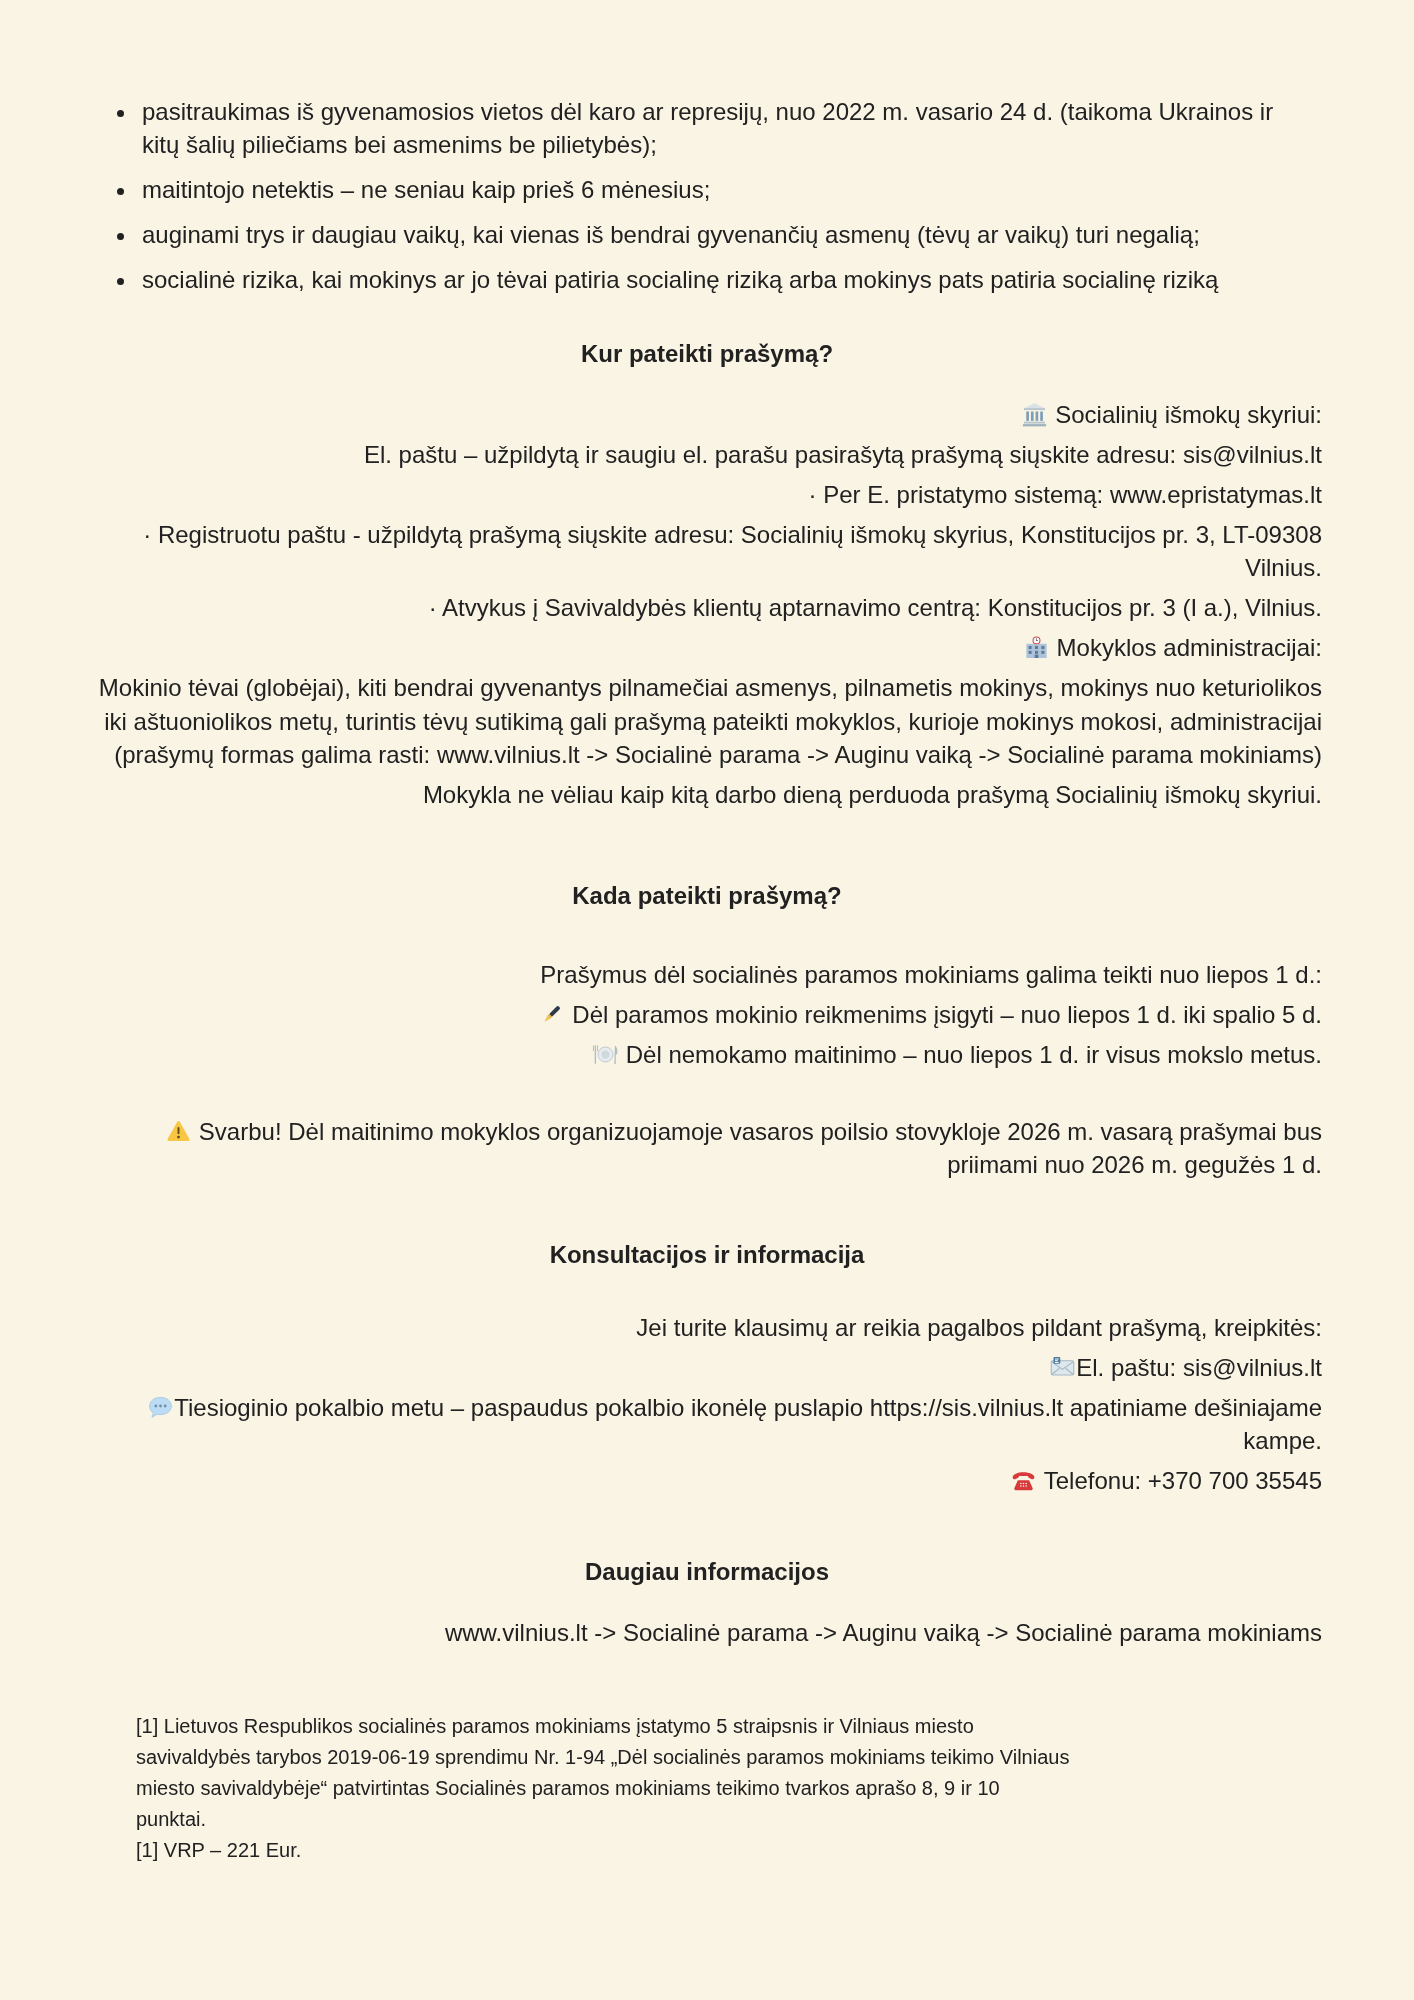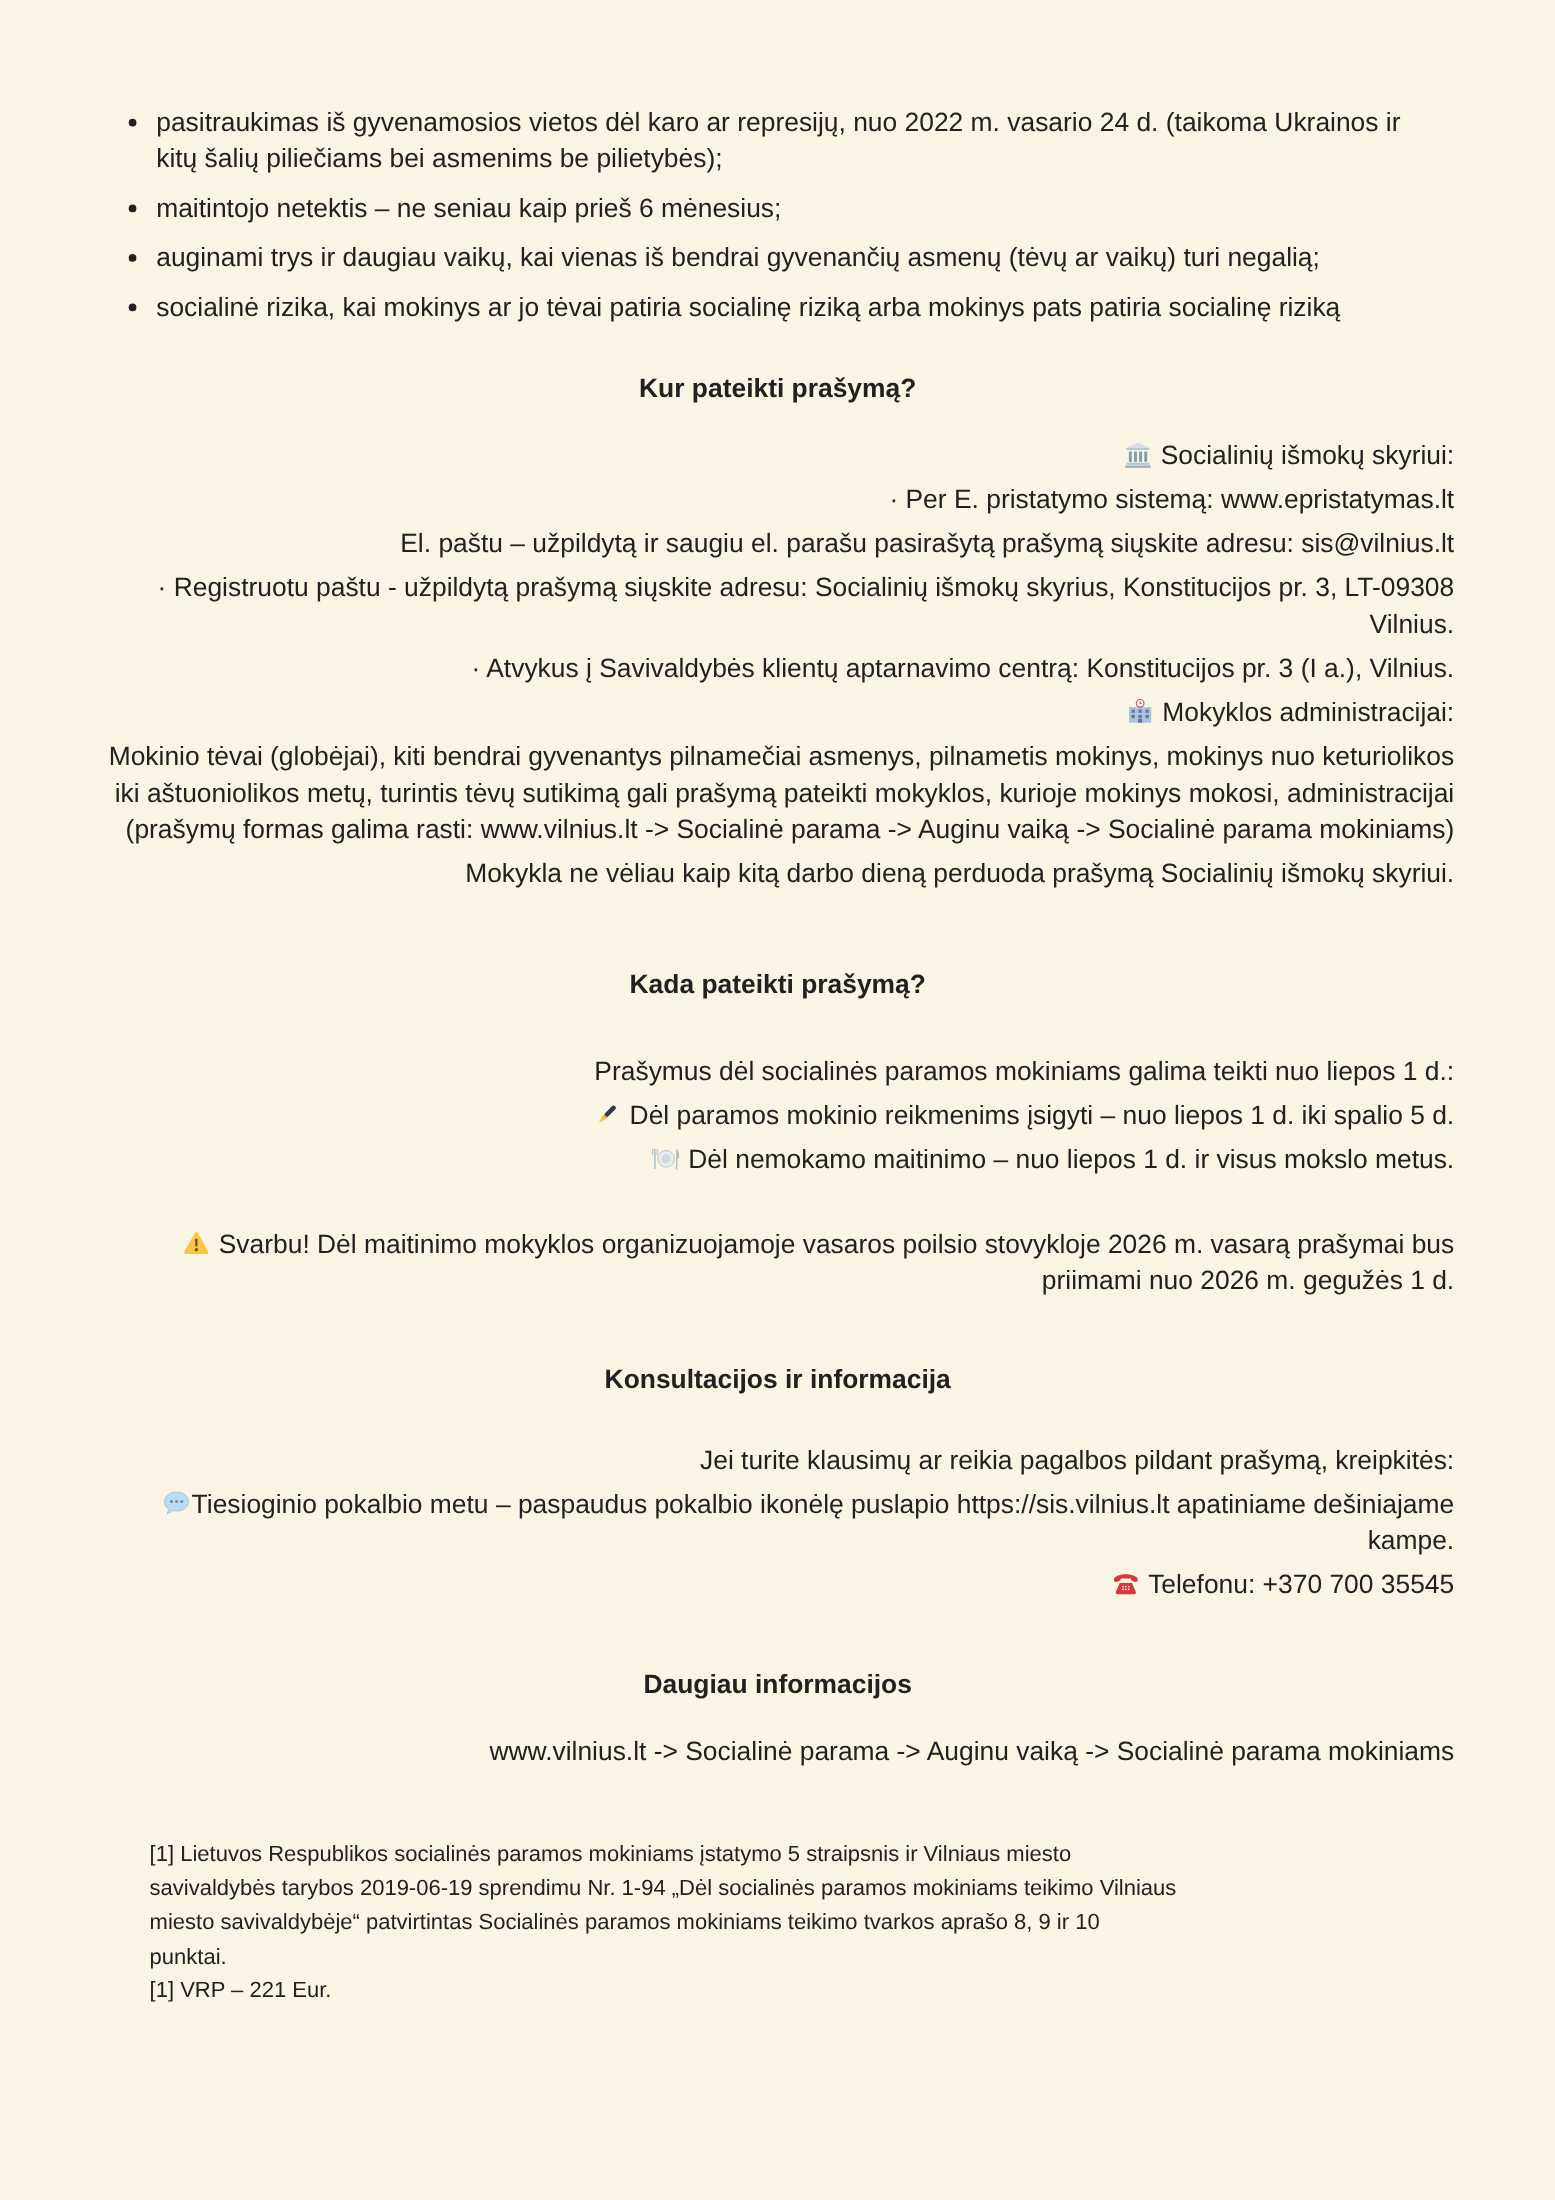--- a/index.html
+++ b/index.html
@@ -46,22 +46,22 @@
         <polygon points="18,3 32,9.5 4,9.5" fill="#d9e1e6"></polygon>
         <rect x="4" y="9.5" width="28" height="2.6" fill="#b7c6ce"></rect>
         <rect x="7" y="14" width="3.6" height="12.5" fill="#7f9fb5"></rect>
         <rect x="13.2" y="14" width="3.6" height="12.5" fill="#7f9fb5"></rect>
         <rect x="19.4" y="14" width="3.6" height="12.5" fill="#7f9fb5"></rect>
         <rect x="25.6" y="14" width="3.6" height="12.5" fill="#7f9fb5"></rect>
         <rect x="4" y="27.5" width="28" height="2.6" fill="#b7c6ce"></rect>
         <rect x="2.5" y="30.8" width="31" height="3" fill="#9fb3bf"></rect>
       </svg></span><span>Socialinių išmokų skyriui:</span>
     </p>
+    <p>El. paštu – užpildytą ir saugiu el. parašu pasirašytą prašymą siųskite adresu: sis@vilnius.lt</p>
     <p>· Per E. pristatymo sistemą: www.epristatymas.lt</p>
-    <p>El. paštu – užpildytą ir saugiu el. parašu pasirašytą prašymą siųskite adresu: sis@vilnius.lt</p>
     <p>· Registruotu paštu - užpildytą prašymą siųskite adresu: Socialinių išmokų skyrius, Konstitucijos pr. 3, LT-09308 Vilnius.</p>
     <p>· Atvykus į Savivaldybės klientų aptarnavimo centrą: Konstitucijos pr. 3 (I a.), Vilnius.</p>
   </div>
 
   <div class="block center maxw" style="margin:0 auto;">
     <p class="title-line">
       <span class="icon sp"><svg viewBox="0 0 36 36">
         <rect x="4.5" y="13" width="27" height="19" fill="#aec3d8"></rect>
         <rect x="12.5" y="7.5" width="11" height="6" fill="#e3ebf1"></rect>
         <circle cx="18" cy="8.5" r="4.6" fill="#ffffff" stroke="#c94f4f" stroke-width="1.4"></circle>
@@ -116,20 +116,31 @@
       <circle cx="18" cy="25.4" r="1.9" fill="#66491d"></circle>
     </svg></span><span>Svarbu! Dėl maitinimo mokyklos organizuojamoje vasaros poilsio stovykloje 2026 m. vasarą prašymai bus priimami nuo 2026 m. gegužės 1 d.</span>
   </p>
 
   <div class="center heading" style="margin-top:56px;">Konsultacijos ir informacija</div>
 
   <div class="block center maxw" style="margin:40px auto 14px;">
     <p>Jei turite klausimų ar reikia pagalbos pildant prašymą, kreipkitės:</p>
     <p>
       <span class="icon"><svg viewBox="0 0 36 36">
+        <rect x="3" y="9" width="30" height="19" rx="2" fill="#dde8ee" stroke="#a6b7c2" stroke-width="1.4"></rect>
+        <path d="M4 10.5 18 20.5 32 10.5" fill="none" stroke="#a6b7c2" stroke-width="1.6"></path>
+        <path d="M4 27 14 19 M32 27 22 19" stroke="#a6b7c2" stroke-width="1.4"></path>
+        <rect x="6" y="4" width="9" height="9" rx="1.2" fill="#4a7a9b"></rect>
+        <rect x="8" y="6" width="5" height="1.3" fill="#fff"></rect>
+        <rect x="8" y="8.3" width="3.8" height="1.3" fill="#fff"></rect>
+        <rect x="8" y="10.6" width="5" height="1.3" fill="#fff"></rect>
+      </svg></span><span>El. paštu: sis@vilnius.lt</span>
+    </p>
+    <p>
+      <span class="icon"><svg viewBox="0 0 36 36">
         <path d="M18 4.5c8.3 0 14.5 4.8 14.5 11.5S26.3 27.5 18 27.5c-1.6 0-3.1-.2-4.5-.5L6.6 31l2-5.6C5.2 23.2 3.5 20 3.5 16 3.5 9.3 9.7 4.5 18 4.5z" fill="#bcdcf5" stroke="#9bc1da" stroke-width="1"></path>
         <circle cx="11.8" cy="16" r="1.9" fill="#6f8fa3"></circle>
         <circle cx="18" cy="16" r="1.9" fill="#6f8fa3"></circle>
         <circle cx="24.2" cy="16" r="1.9" fill="#6f8fa3"></circle>
       </svg></span><span>Tiesioginio pokalbio metu – paspaudus pokalbio ikonėlę puslapio https://sis.vilnius.lt apatiniame dešiniajame kampe.</span>
     </p>
     <p>
       <span class="icon sp"><svg viewBox="0 0 36 36">
         <path d="M3.5 13.5c0-3.5 6.5-6.5 14.5-6.5s14.5 3 14.5 6.5c0 2.2-2.1 3.3-4.1 2.4l-3.2-1.5c-1.1-.5-1.2-2.4-1.2-2.4H12s-.1 1.9-1.2 2.4l-3.2 1.5c-2 .9-4.1-.2-4.1-2.4z" fill="#d73a3a"></path>
         <path d="M10.5 17.5h15l4.6 10.5c.6 1.4-.4 3-1.9 3H7.8c-1.5 0-2.5-1.6-1.9-3z" fill="#d73a3a"></path>

